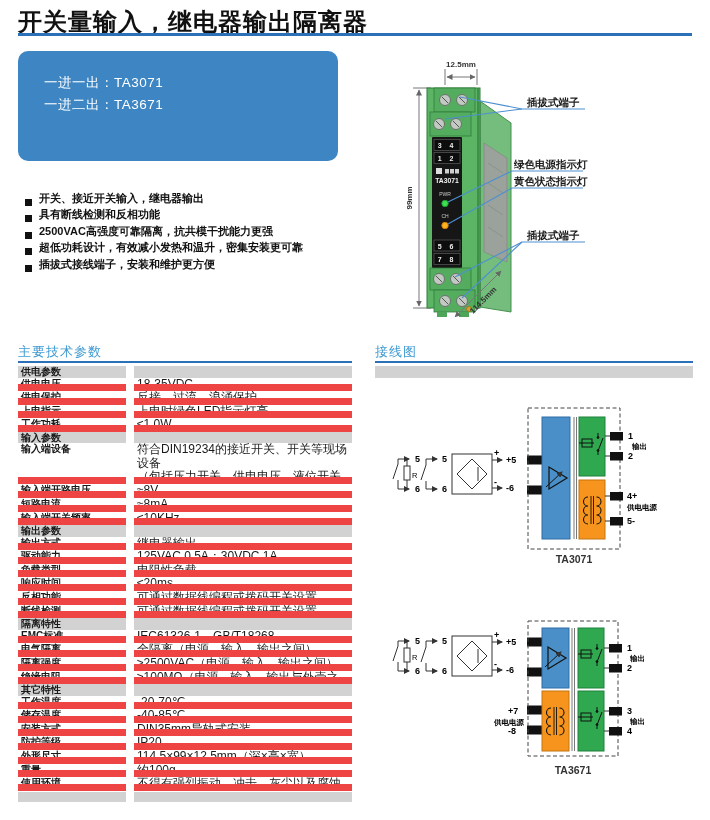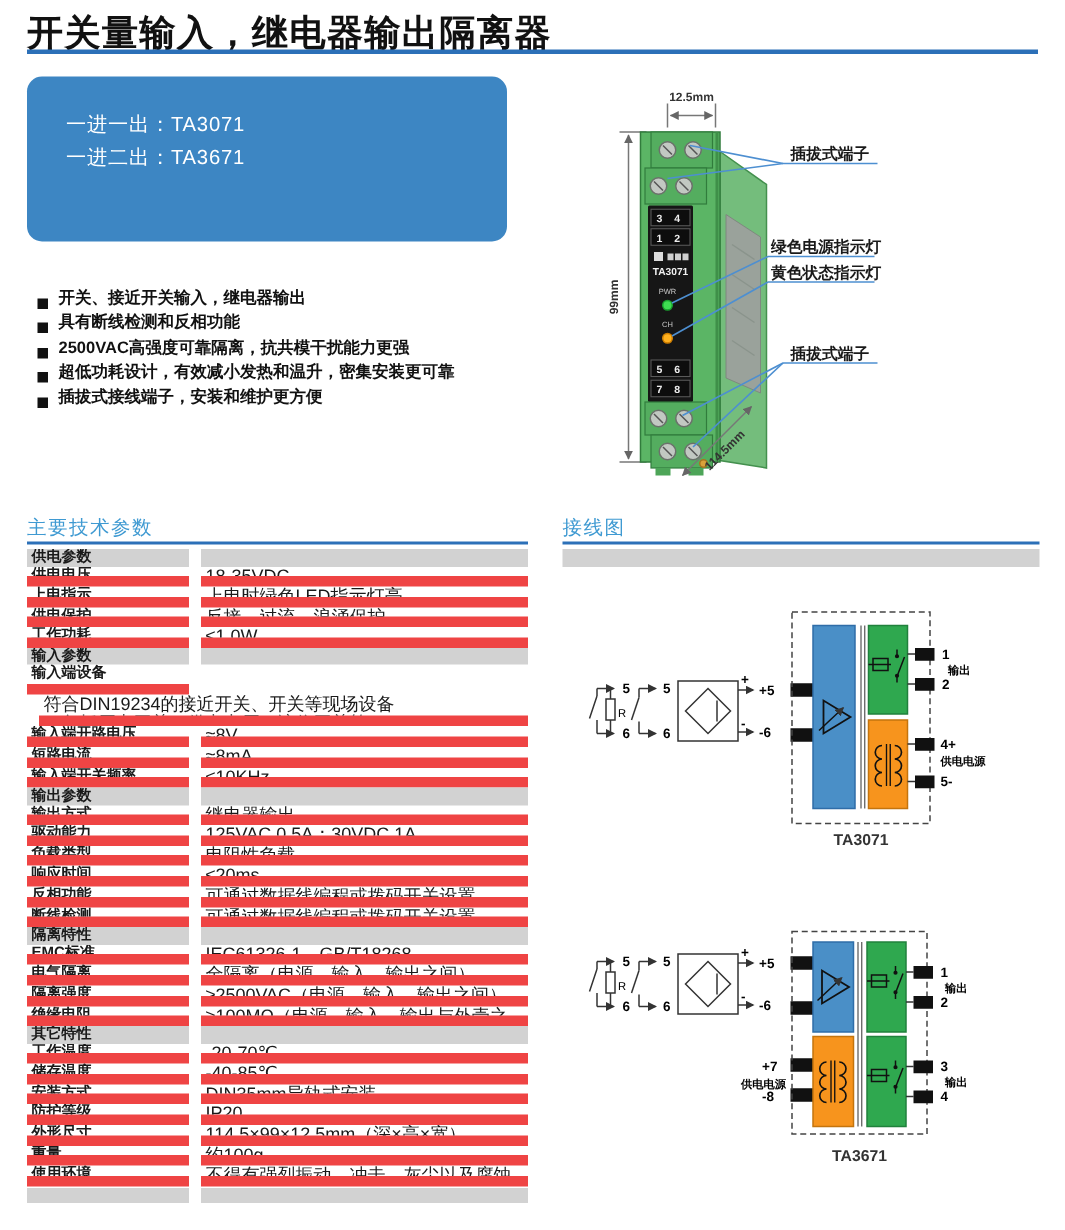--- a/index.html
+++ b/index.html
@@ -21,21 +21,21 @@
   .sec-title{position:absolute;font-size:13px;font-weight:normal;color:#3f9ad2;letter-spacing:1px;}
   .sec-rule{position:absolute;top:361px;height:2px;background:#2c70b8;}
   .gray-band{position:absolute;left:375px;top:366px;width:318px;height:12px;background:#d2d2d2;}
   
   .specs-table{position:absolute;left:18px;top:366px;width:334px;}
   .spec-row{display:flex;}
   .spec-label{width:108px;box-sizing:border-box;padding-left:3px;font-weight:700;font-size:10px;overflow:hidden;white-space:nowrap;}
   .spec-value{flex:1;margin-left:8px;box-sizing:border-box;padding-left:3px;font-weight:400;font-size:12px;overflow:hidden;}
   .spec-row.data{height:13.6px;}
   .spec-row.data .spec-label,.spec-row.data .spec-value{border-bottom:7px solid #ef4444;line-height:12.4px;}
-  .spec-row.data.tall{height:41px;flex-direction:column;}
+  .spec-row.data.tall{height:41px;}
   .spec-row.data.tall .spec-value{white-space:pre-line;line-height:13.2px;}
   .spec-row.section{height:11.5px;}
   .spec-row.section .spec-label,.spec-row.section .spec-value{background:#d2d2d2;line-height:11.5px;}
   .spec-row.footer{height:10px;margin-top:1px;}
   .spec-row.footer .spec-label,.spec-row.footer .spec-value{background:#d2d2d2;}
   
   .fig-product{position:absolute;left:405px;top:55px;}
   .fig-ta3071{position:absolute;left:378px;top:392px;}
   .fig-ta3671{position:absolute;left:378px;top:598px;}
   svg text{font-family:"Liberation Sans","DejaVu Sans",sans-serif;}
@@ -180,26 +180,26 @@
   <div class="specs-table">
       <div class="spec-row section">
       <div class="spec-label">供电参数</div>
       <div class="spec-value"></div>
     </div>
       <div class="spec-row data">
       <div class="spec-label">供电电压</div>
       <div class="spec-value">18-35VDC</div>
     </div>
       <div class="spec-row data">
+      <div class="spec-label">供电保护</div>
+      <div class="spec-value">反接、过流、浪涌保护</div>
+    </div>
+      <div class="spec-row data">
       <div class="spec-label">上电指示</div>
       <div class="spec-value">上电时绿色LED指示灯亮</div>
-    </div>
-      <div class="spec-row data">
-      <div class="spec-label">供电保护</div>
-      <div class="spec-value">反接、过流、浪涌保护</div>
     </div>
       <div class="spec-row data">
       <div class="spec-label">工作功耗</div>
       <div class="spec-value">≤1.0W</div>
     </div>
       <div class="spec-row section">
       <div class="spec-label">输入参数</div>
       <div class="spec-value"></div>
     </div>
       <div class="spec-row data tall">

